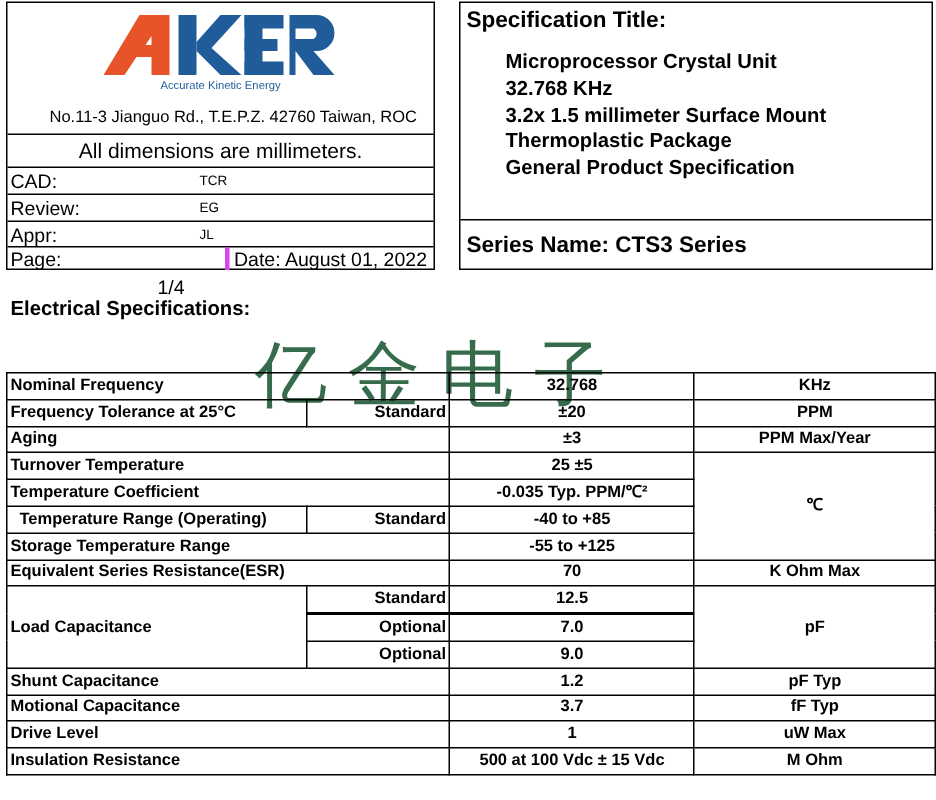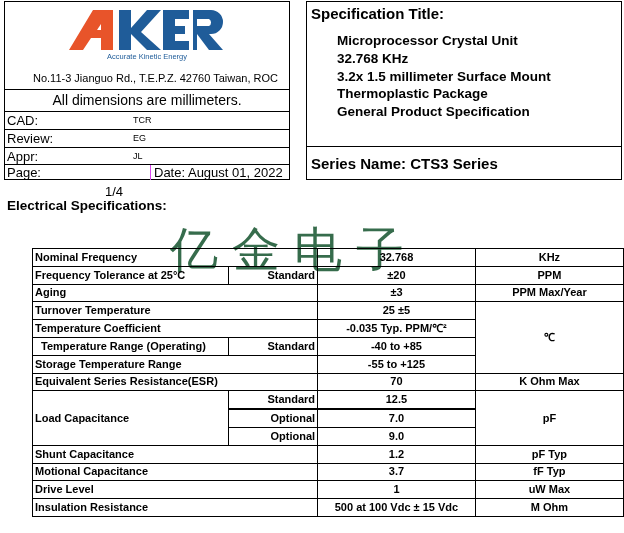--- a/index.html
+++ b/index.html
@@ -13,34 +13,34 @@
     .address { position: absolute; left: 3px; top: 70px; font-size: 11px; white-space: nowrap; padding-left: 25px; }
     .hdr-row { position: absolute; left: 0; width: 100%; border-top: 1px solid #000; box-sizing: border-box; }
     .dims { top: 87px; height: 22px; text-align: center; font-size: 14px; line-height: 20px; }
     .r-cad { top: 109px; height: 18px; }
     .r-rev { top: 127px; height: 18px; }
     .r-appr { top: 145px; height: 17px; }
     .r-page { top: 162px; height: 16px; }
     .lbl { position: absolute; left: 2px; top: 0; font-size: 13px; line-height: 17px; text-align: right; }
     .val-sm { position: absolute; left: 128px; top: 0; font-size: 9px; line-height: 17px; }
     .val-page { position: absolute; left: 100px; top: 0; font-size: 13px; line-height: 16px; margin-top: 19px; }
-    .date-cell { position: absolute; left: 145px; top: 0; height: 100%; border-left: 1px solid #d946ef; padding-left: 3px; font-size: 13px; line-height: 16px; white-space: nowrap; }
+    .date-cell { position: absolute; left: 145px; top: 0; height: 100%; border-left: 3px solid #d946ef; padding-left: 3px; font-size: 13px; line-height: 16px; white-space: nowrap; }
 
     
     .hdr-right { position: absolute; left: 306px; top: 1px; width: 316px; height: 179px; border: 1px solid #000; box-sizing: border-box; }
     .spec-title { position: absolute; left: 4px; top: 3px; font-size: 15px; font-weight: bold; }
     .spec-lines { position: absolute; left: 30px; top: 30px; font-size: 13.5px; font-weight: bold; line-height: 17.8px; }
     .series { position: absolute; left: 0; top: 144px; width: 100%; height: 34px; border-top: 1px solid #000; box-sizing: border-box; padding: 8px 0 0 4px; font-size: 15px; font-weight: bold; }
 
     .section-title { position: absolute; left: 7px; top: 198px; font-size: 13.5px; font-weight: bold; }
 
     .watermark { position: absolute; left: 170px; top: 218px; font-size: 48px; color: #14532d; letter-spacing: 14px; font-family: "DejaVu Serif", serif; opacity: 0.85; z-index: 0; white-space: nowrap; }
 
     
-    .spec-table { position: absolute; left: 4px; top: 248px; border-collapse: collapse; z-index: 1; font-size: 11px; font-weight: bold; margin-left: 28px; }
+    .spec-table { position: absolute; left: 4px; top: 248px; border-collapse: collapse; z-index: 1; font-size: 11px; font-weight: bold; }
     .spec-table td { border: 1px solid #000; height: 16.8px; padding: 0 2px; line-height: 13px; white-space: nowrap; }
     .c-name { width: 190px; }
     .c-qual { width: 93px; text-align: right; }
     .c-val { width: 160px; text-align: center; }
     .c-unit { width: 160px; text-align: center; }
     .indent { padding-left: 8px !important; }
     .thick-top { border-top: 2px solid #000 !important; }
   </style>
 </head>
 <body>

